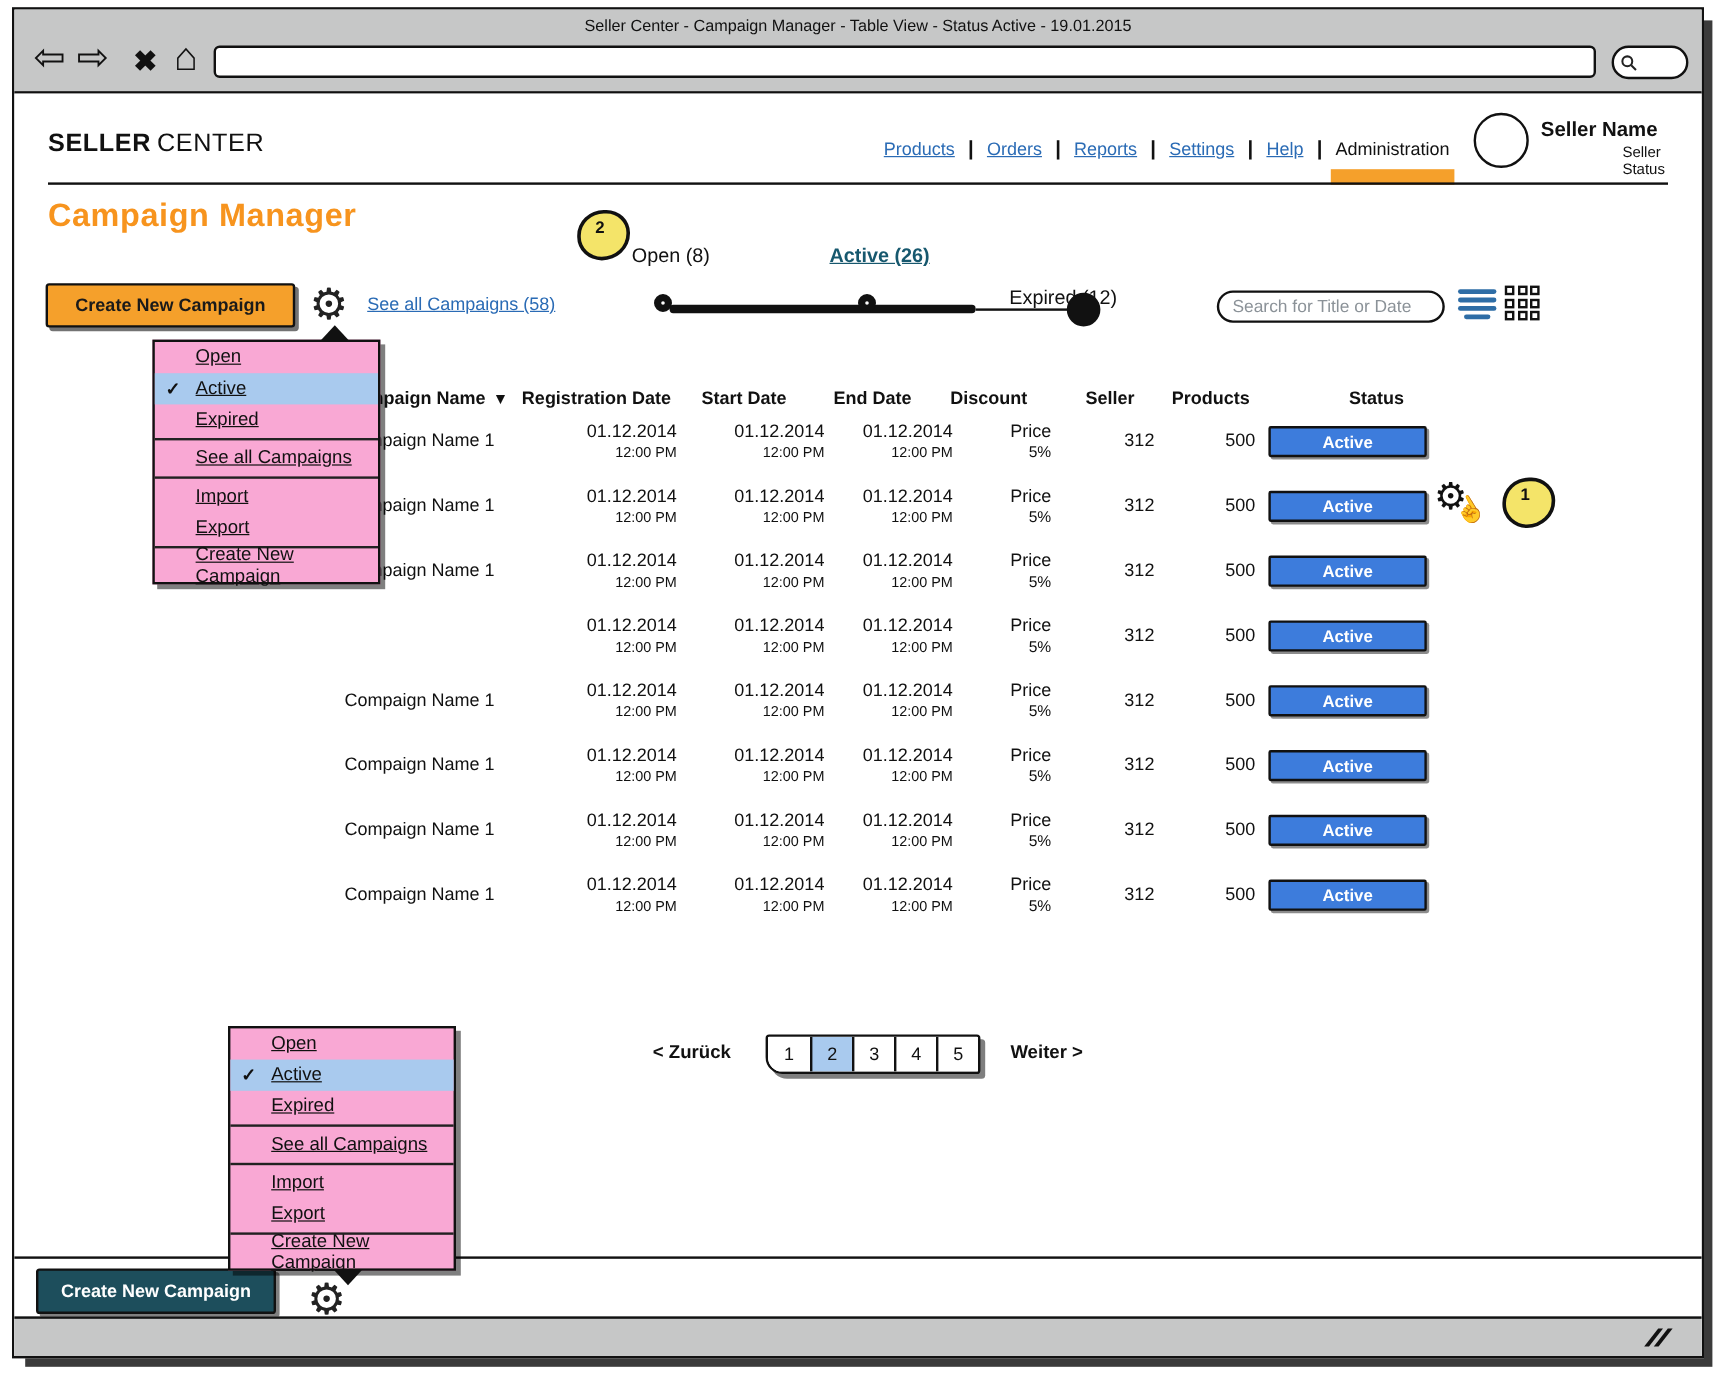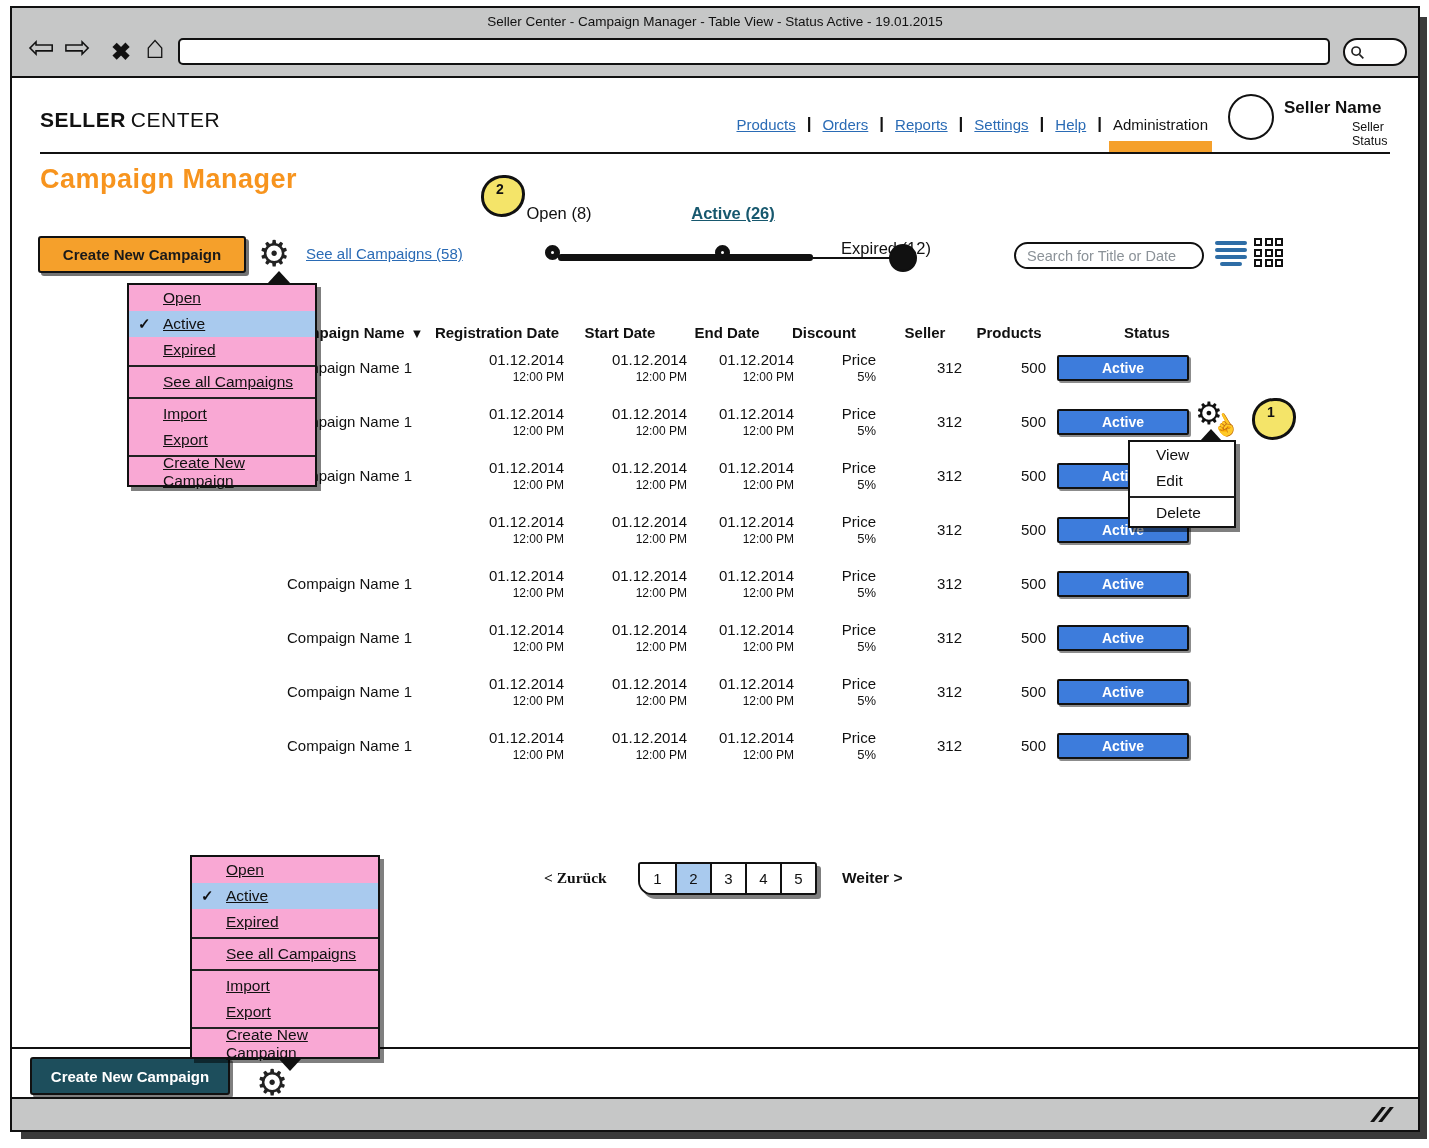--- a/index.html
+++ b/index.html
@@ -76,21 +76,21 @@
   .ctx { position:absolute; left:1116px; top:362px; width:108px; background:#fff; border:2.5px solid #111; box-shadow:4px 4px 0 rgba(0,0,0,.5); z-index:60; }
   .ctx::before { content:""; position:absolute; left:70px; top:-13px; border:11px solid transparent; border-bottom:12px solid #111; border-top:none; }
   .ctx .menu-item { padding-left:26px; }
   .gear-row { position:absolute; left:1183px; top:320px; font-size:31px; line-height:31px; z-index:55; }
   .hand { position:absolute; left:17px; top:12px; font-size:21px; transform:rotate(-30deg); color:#111; }
   .note { position:absolute; width:44px; height:42px; background:#f4e469; border:3.5px solid #111; border-radius:52% 46% 55% 48%; z-index:70; font-size:14px; font-weight:bold; padding:3px 0 0 12px; }
   .note-1 { left:1240px; top:320px; }
   .note-2 { left:469px; top:97px; }
   
   .pag-prev, .pag-next { position:absolute; top:791px; font-size:15.5px; font-weight:bold; cursor:pointer; }
-  .pag-prev { left:532px;font-family:Liberation Serif, serif; } .pag-next { left:830px; }
+  .pag-prev { left:532px; } .pag-next { left:830px; }
   .pag-arrow { font-weight:bold; }
   .pages { position:absolute; left:626px; top:784px; display:flex; border:2.5px solid #111; border-radius:3px 3px 3px 14px; box-shadow:4px 4px 0 rgba(0,0,0,.5); background:#fff; overflow:hidden; }
   .page { width:35px; height:29px; display:flex; align-items:center; justify-content:center; font-size:15px; border-left:2px solid #111; cursor:pointer; background:#fff; }
   .page:first-child { border-left:none; }
   .page.current { background:#a9caee; }
   
   .foot-rule { position:absolute; left:0; right:0; top:969px; border-top:2px solid #111; }
   .footer-btn { position:absolute; left:18px; top:979px; width:200px; height:38px; background:#1d4e5c; color:#fff; font-size:15px; border-radius:3px; box-shadow:3px 3px 0 rgba(0,0,0,.5); }
   .gear-3 { left:244px; top:987px; }
   .bottom-bar { position:absolute; left:0; right:0; bottom:0; height:33px; background:#c6c7c7; border-top:2.5px solid #111; }
@@ -423,26 +423,20 @@
         <div class="menu-item">Import</div>
         <div class="menu-item">Export</div>
         <div class="menu-sep"></div>
         <div class="menu-item">Create New Campaign</div>
       </div>
 
     <div class="gear-row">
       <span>⚙</span>
       <span class="hand">☝</span>
     </div>
-    <div class="ctx" id="ctx-menu">
-        <div class="menu-item">View</div>
-        <div class="menu-item">Edit</div>
-        <div class="menu-sep"></div>
-        <div class="menu-item">Delete</div>
-      </div>
     <div class="note note-1">1</div>
     <div class="note note-2">2</div>
 
     <div class="pag-prev"><span class="pag-arrow">&lt;</span> <span>Zurück</span></div>
     <div class="pages" id="pages">
         <div class="page">1</div>
         <div class="page current">2</div>
         <div class="page">3</div>
         <div class="page">4</div>
         <div class="page">5</div>

